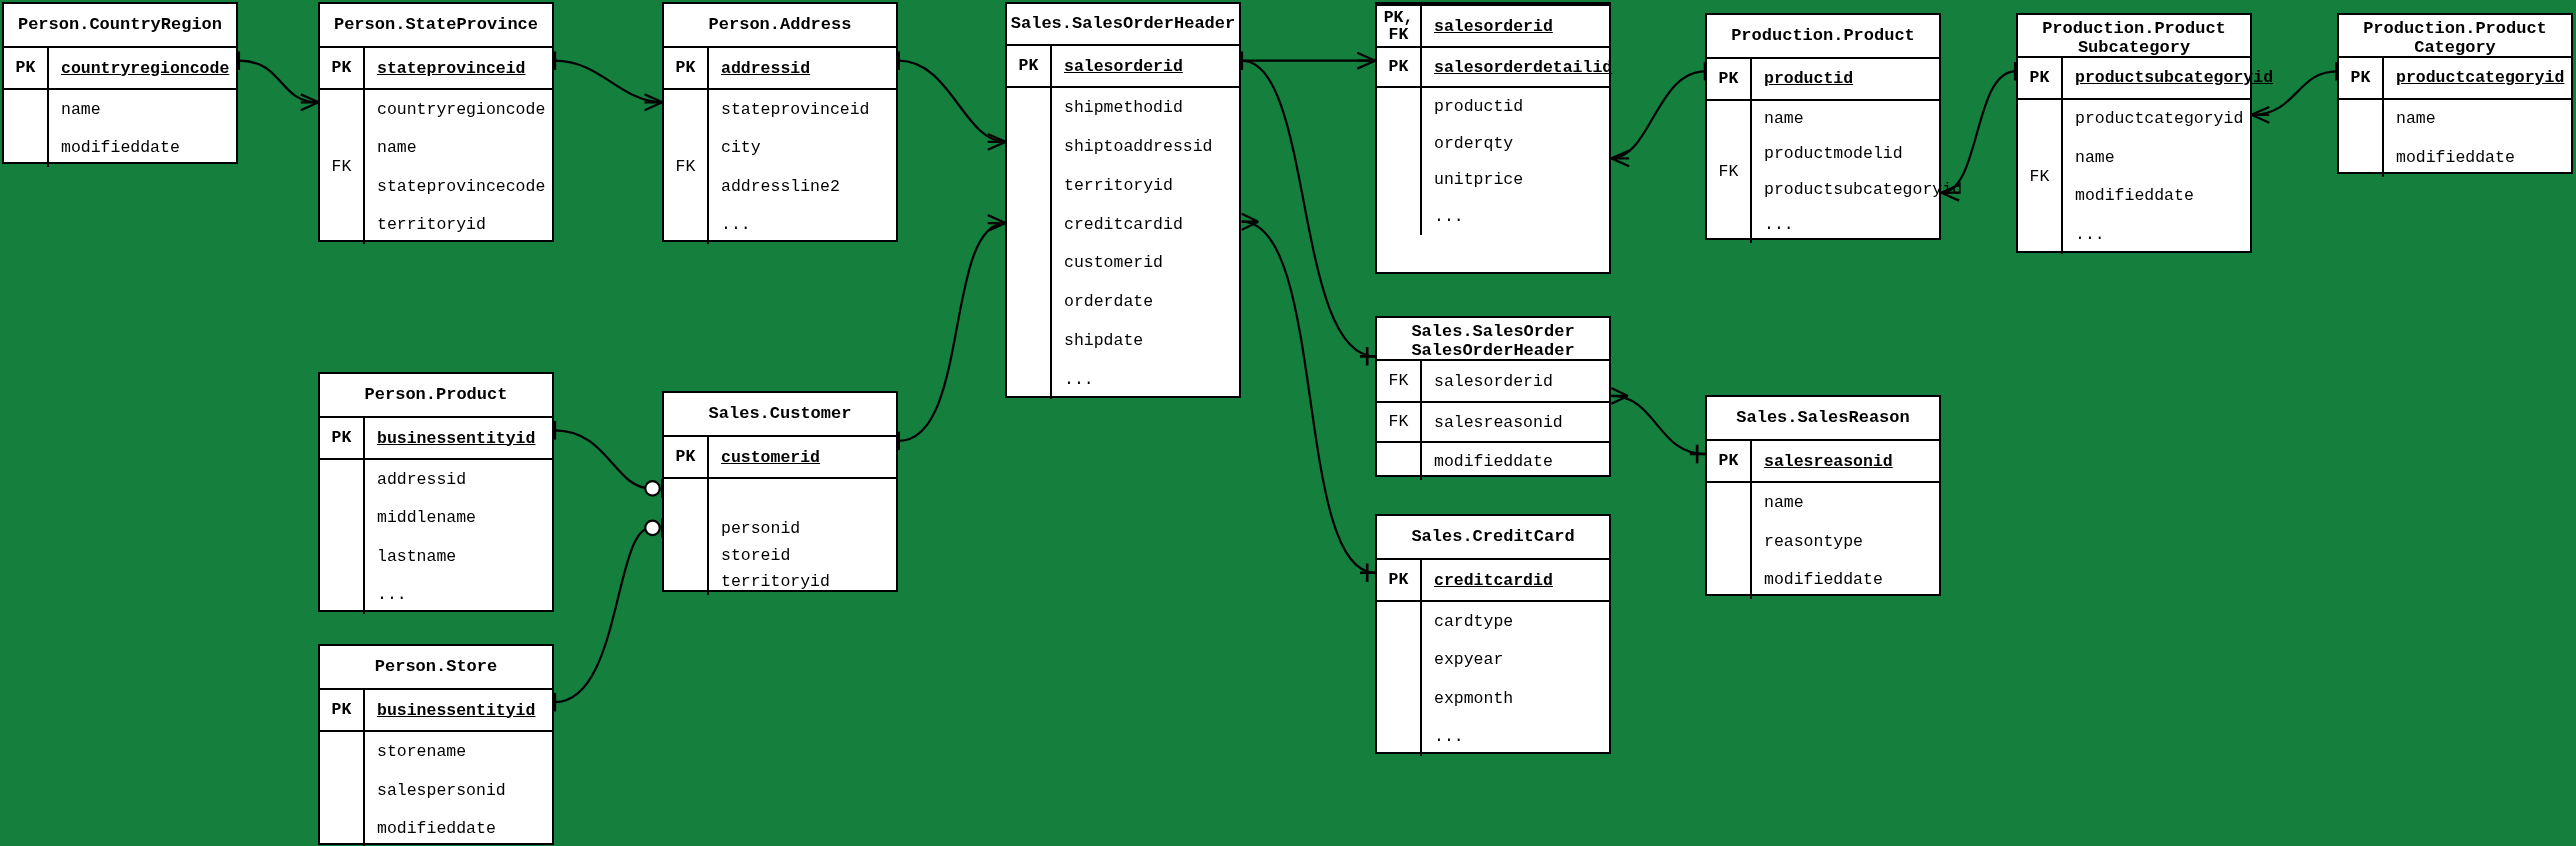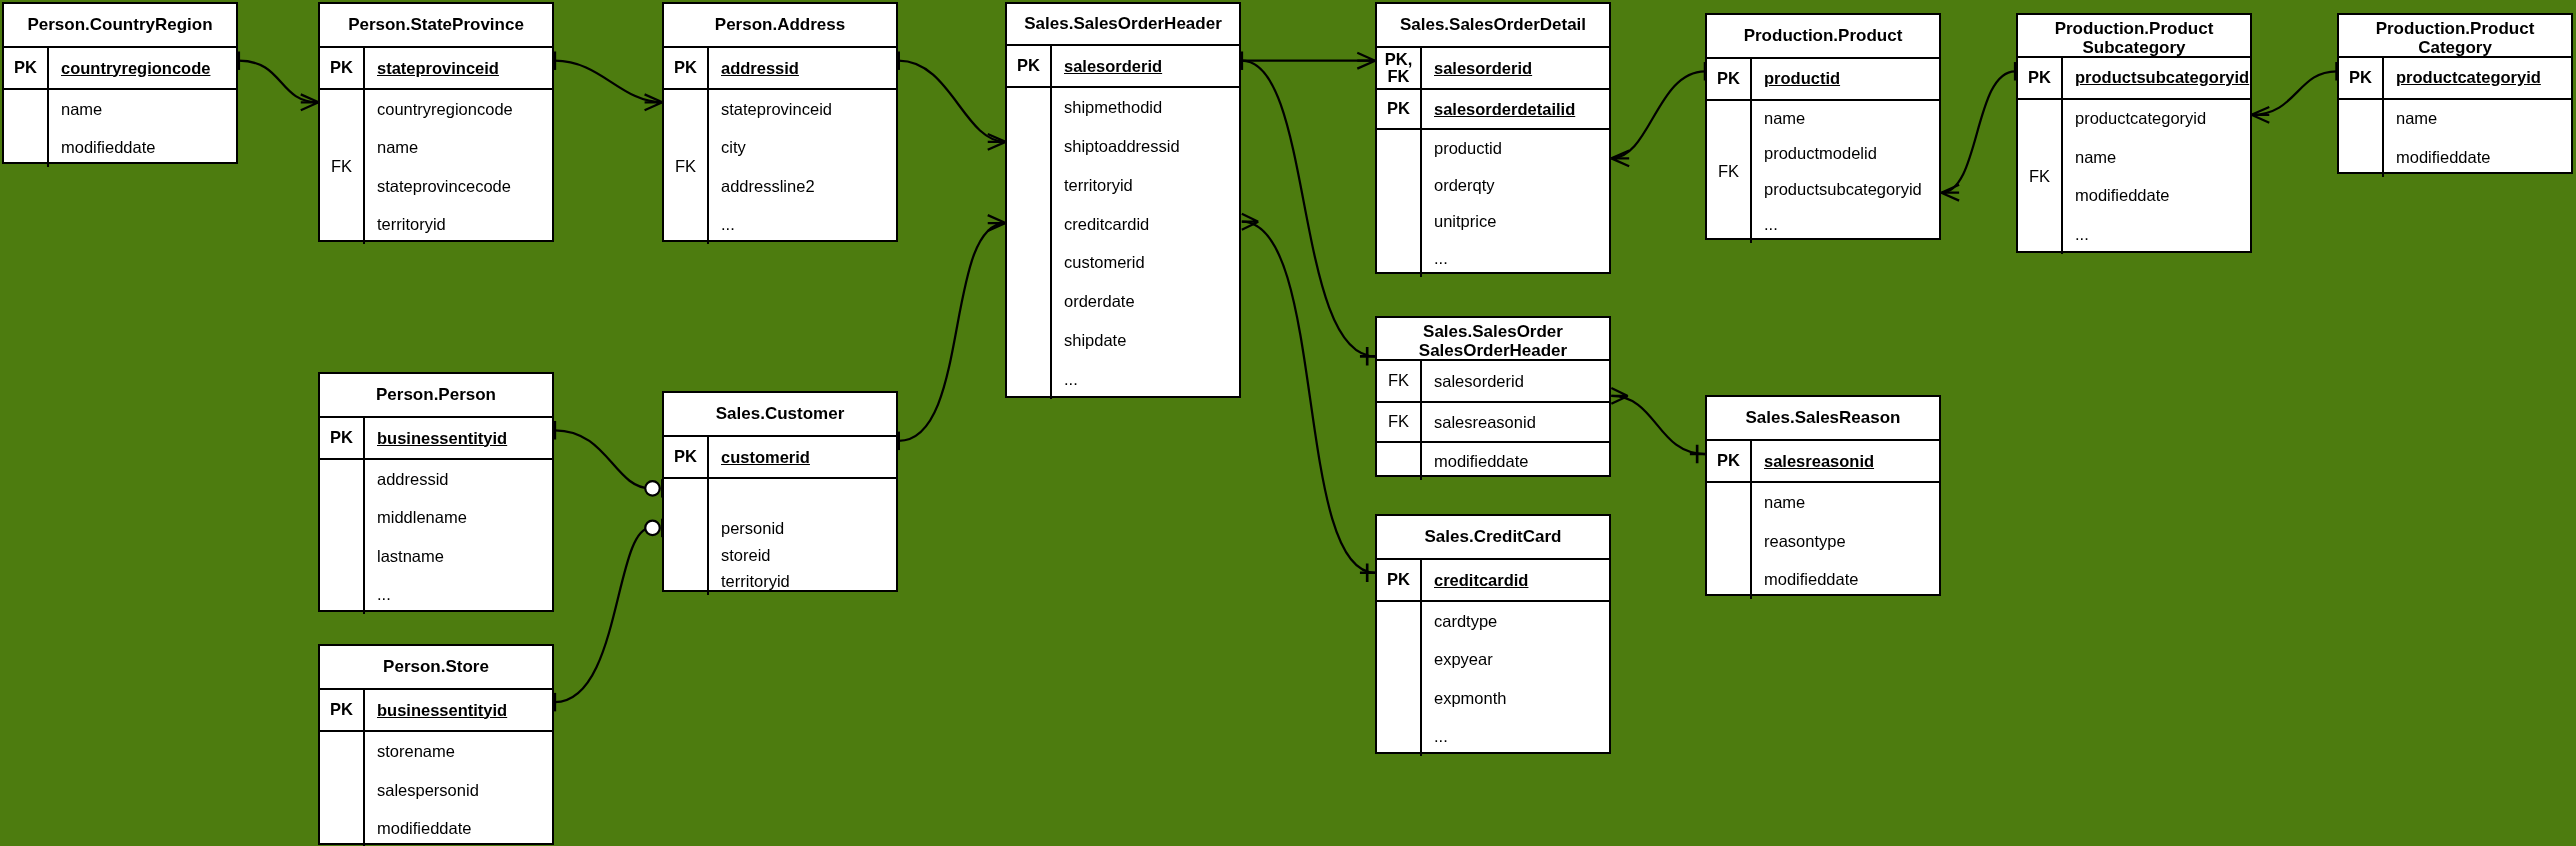--- a/index.html
+++ b/index.html
@@ -1,17 +1,17 @@
 <!DOCTYPE html>
 <html style="font-size:10.6px"><head>
 <meta charset="utf-8">
 <style>
   html,body{margin:0;padding:0;background:#ffffff;}
   body{font-family:"Liberation Sans",sans-serif;}
-  #stage{position:relative;width:2576px;height:846px;background:#4d7c0f;overflow:hidden;}
+  #stage{position:relative;width:2576px;height:846px;background:#15803d;overflow:hidden;font-family:Liberation Mono, monospace;}
   #wires{position:absolute;left:0;top:0;width:2576px;height:846px;pointer-events:none;}
   .entity{position:absolute;border:2px solid #000;background:#fff;box-sizing:border-box;}
   .ent-title{display:flex;align-items:center;justify-content:center;text-align:center;
              font-weight:bold;font-size:17px;color:#000;line-height:1.12;padding:0 5.3px;box-sizing:border-box;}
   .ent-body{border-top:2px solid #000;box-sizing:border-box;}
   .grp{display:flex;box-sizing:border-box;}
   .grp + .grp{border-top:2px solid #000;}
   .keycol{width:45px;flex:0 0 45px;border-right:2px solid #000;box-sizing:border-box;
           display:flex;flex-direction:column;align-items:center;justify-content:center;
           font-size:16.5px;font-weight:bold;color:#000;line-height:1.05;}
@@ -187,21 +187,20 @@
               <div class="field" style="height: 39px;">creditcardid</div>
               <div class="field" style="height: 39px;">customerid</div>
               <div class="field" style="height: 39px; padding-left: 12px;">orderdate</div>
               <div class="field" style="height: 39px;">shipdate</div>
               <div class="field" style="height: 39px;">...</div>
             </div>
           </div>
         </div>
       </div>
       <div class="entity" style="left: 1375px; top: 2px; width: 236px; height: 272px;">
-        <div class="ent-title" style="height: 42px;">Sales.SalesOrderDetail</div>
         <div class="ent-body">
           <div class="grp" style="height: 40px;">
             <div class="keycol">
               <div>PK,</div>
               <div>FK</div>
             </div>
             <div class="fieldcol">
               <div class="field pk" style="height: 40px;">salesorderid</div>
             </div>
           </div>
@@ -274,21 +273,21 @@
           <div class="grp" style="height: 79px;">
             <div class="keycol"></div>
             <div class="fieldcol">
               <div class="field" style="height: 39px;">name</div>
               <div class="field" style="height: 39px;">modifieddate</div>
             </div>
           </div>
         </div>
       </div>
       <div class="entity" style="left: 318px; top: 372px; width: 236px; height: 240px;">
-        <div class="ent-title" style="height: 42px;">Person.Person</div>
+        <div class="ent-title" style="height: 42px;">Person.Product</div>
         <div class="ent-body">
           <div class="grp" style="height: 40px;">
             <div class="keycol">PK</div>
             <div class="fieldcol">
               <div class="field pk" style="height: 40px;">businessentityid</div>
             </div>
           </div>
           <div class="grp" style="height: 156px;">
             <div class="keycol"></div>
             <div class="fieldcol">

